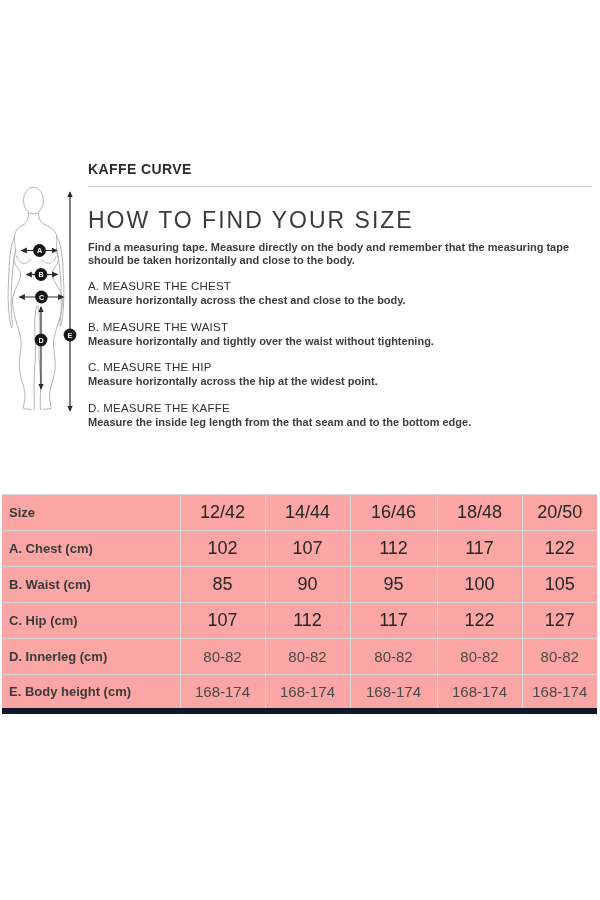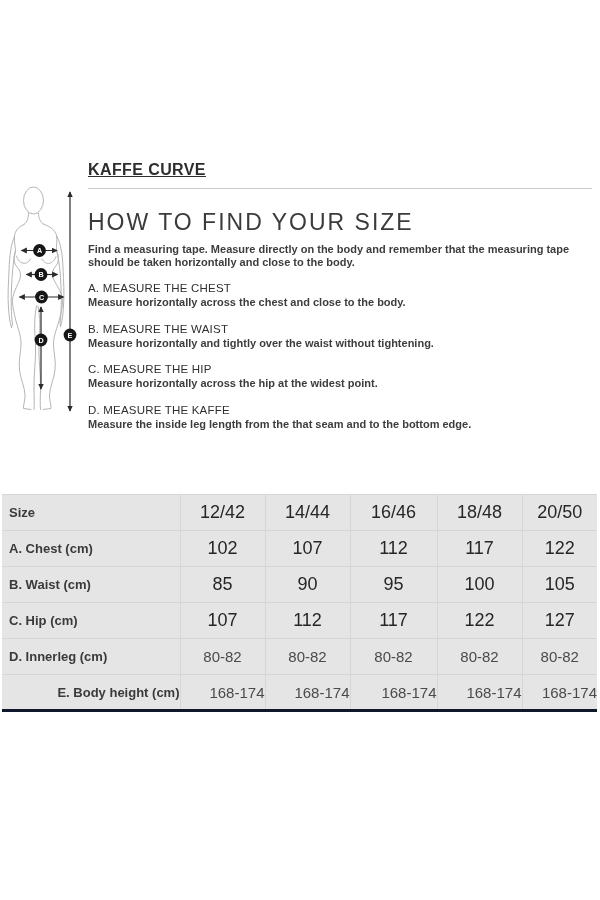--- a/index.html
+++ b/index.html
@@ -10,41 +10,41 @@
     color: #333;
   }
   .page { position: relative; width: 600px; height: 900px; background: #fff; overflow: hidden; }
 
   
   .figure-wrap { position: absolute; left: 0px; top: 178px; width: 82px; height: 240px; }
 
   
   .content { position: absolute; left: 88px; top: 161px; width: 504px; }
   .brand {
-    font-size: 16px; font-weight: 700; letter-spacing: 0.4px; color: #2d2d2d;
-    padding-bottom: 9px; border-bottom: 1px solid #c9c9c9; text-decoration: underline;
+    font-size: 14px; font-weight: 700; letter-spacing: 0.4px; color: #2d2d2d;
+    padding-bottom: 9px; border-bottom: 1px solid #c9c9c9;
   }
   .title {
     font-family: Liberation Sans, sans-serif;
     font-weight: 400; font-size: 23px; letter-spacing: 2px; color: #3b3b3b;
     margin-top: 20px;
   }
   .intro { margin-top: 7px; font-size: 11px; line-height: 12.5px; color: #3d3d3d; font-weight: 700; }
   .intro, .md { -webkit-font-smoothing: antialiased; }
   .msection { margin-top: 14px; }
   .mh { font-size: 11.5px; font-weight: 400; letter-spacing: 0.2px; color: #2f2f2f; }
   .md { margin-top: 2px; font-size: 11px; line-height: 12.5px; color: #3d3d3d; font-weight: 700; }
 
   
   table.size-table {
     position: absolute; left: 2px; top: 494px; width: 595px;
     border-collapse: collapse; table-layout: fixed;
   }
-  .size-table td { height: 36px; vertical-align: middle; border-top: 1px solid #d6d6d6; background: #e5e5e5; }
-  .size-table tr.last td { border-bottom: 3px solid #0f172a; text-align: right; }
+  .size-table td { height: 36px; vertical-align: middle; border-top: 1px solid #d6d6d6; background: #fca5a5; }
+  .size-table tr.last td { border-bottom: 6px solid #0f172a; }
   .size-table td.v { border-left: 1px solid #d6d6d6; text-align: center; }
   .size-table td.lbl { font-size: 13px; font-weight: 700; color: #3a3a3a; padding-left: 7px; text-align: left; }
   .size-table td.vb { font-size: 18px; font-weight: 400; color: #262626; }
   .size-table td.vr { font-size: 15px; font-weight: 400; color: #4a4a4a; }
 
   svg text.pt { font-family: "Liberation Sans", sans-serif; font-size: 7.2px; font-weight: 700; fill: #fff; text-anchor: middle; }
 </style>
 </head>
 <body>
 

